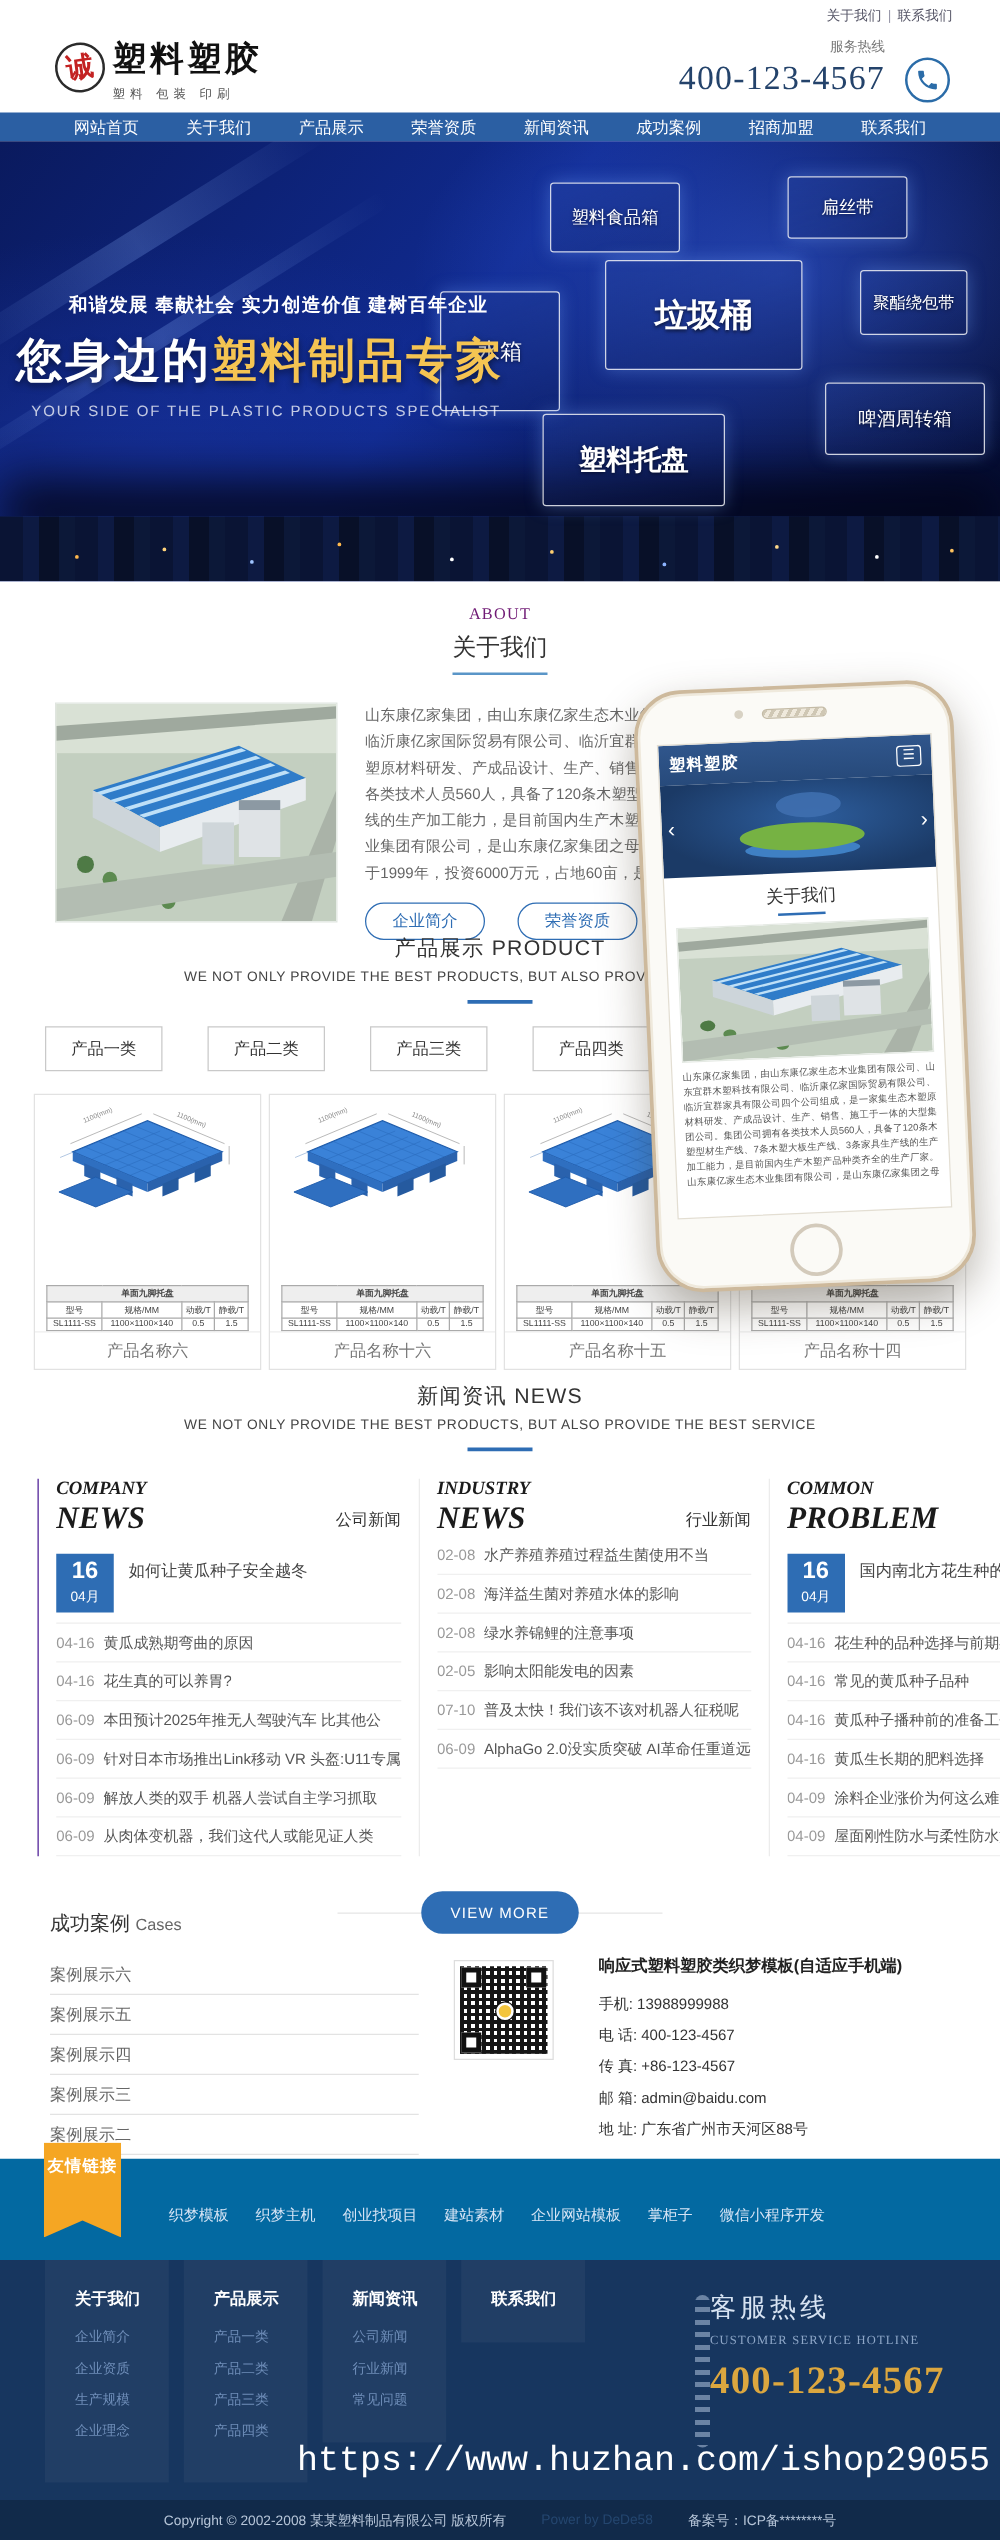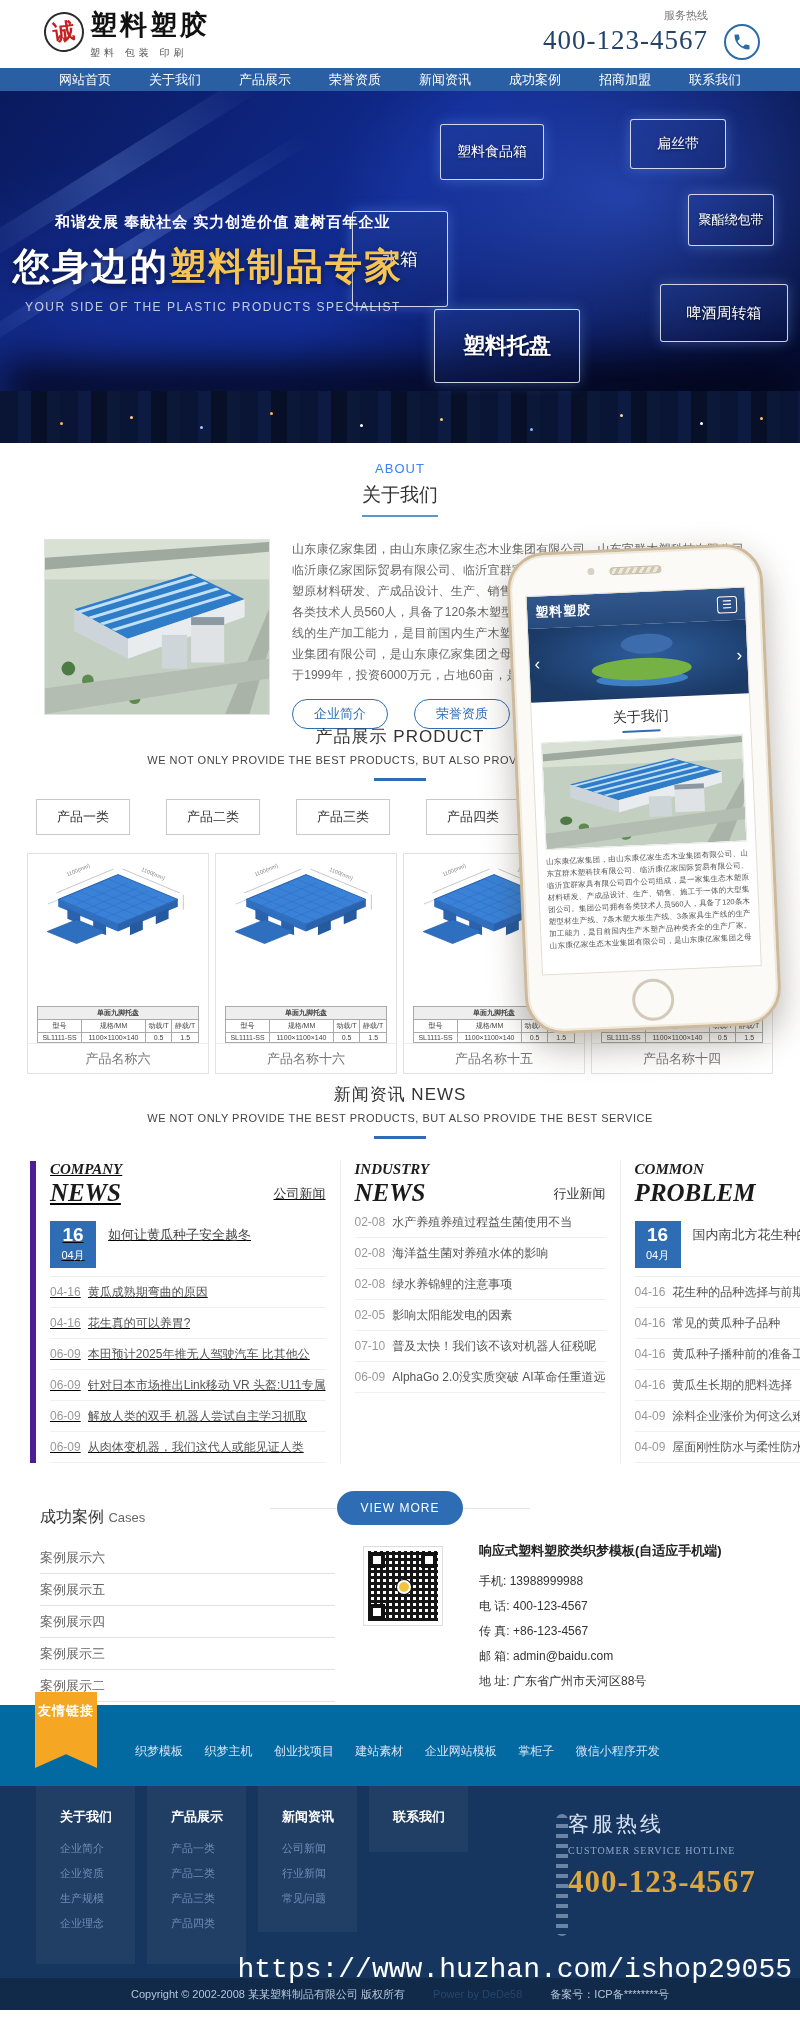--- a/index.html
+++ b/index.html
@@ -50,21 +50,21 @@
   .bb1 { left:440px; top:33px;  width:104px; height:56px; font-size:14px; }
   .bb2 { left:630px; top:28px;  width:96px;  height:50px; font-size:14px; }
   .bb3 { left:484px; top:95px;  width:158px; height:88px; font-size:26px; font-weight:bold; }
   .bb4 { left:688px; top:103px; width:86px;  height:52px; font-size:13px; }
   .bb5 { left:352px; top:120px; width:96px;  height:96px; font-size:18px; }
   .bb6 { left:660px; top:193px; width:128px; height:58px; font-size:15px; }
   .bb7 { left:434px; top:218px; width:146px; height:74px; font-size:22px; font-weight:bold; }
 
   
   .sec-head { text-align:center; }
-  .sec-en { font-size:13px; color:#3b82f6; letter-spacing:1px; }
+  .sec-en { font-size:13px; color:#701a75; letter-spacing:1px;font-family:Liberation Serif, serif; }
   .sec-cn { display:inline-block; font-size:19px; color:#333; margin-top:6px; padding-bottom:7px; border-bottom:2px solid #5a96c8; }
   .sec-title { text-align:center; font-size:17px; color:#333; letter-spacing:1px; }
   .sec-sub { text-align:center; font-size:11px; color:#444; margin-top:6px; letter-spacing:.5px; }
   .sec-line { width:52px; height:3px; background:#2e6db4; margin:12px auto 0; }
 
   
   .about { height:270px; padding-top:18px; }
   .about-row { display:flex; margin:22px 44px 0; }
   .about-img { width:226px; height:176px; border:1px solid #dfe5df; overflow:hidden; flex:none; }
   .about-img svg { width:100%; height:100%; display:block; }
@@ -83,21 +83,21 @@
   .card-img svg { width:162px; height:92px; display:block; margin:0 auto; }
   .spec { width:90%; margin:2px auto 0; border-collapse:collapse; font-size:7px; color:#444; }
   .spec th, .spec td { border:1px solid #aaa; text-align:center; padding:1px 0; font-weight:normal; }
   .spec .tt { background:#eee; font-weight:bold; }
   .card-name { height:30px; border-top:1px solid #eee; display:flex; align-items:center; justify-content:center; font-size:13px; color:#777; }
 
   
   .news { height:420px; padding-top:20px; }
   .ncols { display:flex; margin:22px 30px 0; }
   .ncol { flex:1; padding:0 14px; border-right:1px solid #ececec; }
-  .ncol:first-child { border-left:6px solid #4c1d95;text-decoration:underline; }
+  .ncol:first-child { border-left:1px solid #4c1d95; }
   .nhead { display:flex; justify-content:space-between; align-items:flex-end; }
   .nh-en { font-family:"Liberation Serif", serif; font-style:italic; font-weight:bold; color:#1b1b1b; }
   .nh-en .l1 { font-size:15px; display:block; }
   .nh-en .l2 { font-size:25px; display:block; margin-top:1px; }
   .nh-cn { font-size:13px; color:#333; padding-bottom:4px; }
   .feat { display:flex; margin-top:14px; border-bottom:1px solid #eee; padding-bottom:8px; }
   .fdate { width:46px; background:#2e6db4; color:#fff; text-align:center; flex:none; padding:3px 0 5px; cursor:pointer; }
   .fday { font-size:19px; font-weight:bold; display:block; }
   .fmon { font-size:11px; display:block; margin-top:2px; }
   .ftitle { font-size:13px; color:#444; padding:5px 0 0 12px; cursor:pointer; }
@@ -170,20 +170,23 @@
   .m-title-line { width:38px; height:2px; background:#2e6db4; margin:4px auto 6px; }
   .m-img { margin:0 8px; height:108px; border:1px solid #e5eae4; overflow:hidden; }
   .m-img svg { width:100%; height:100%; display:block; }
   .m-text { margin:6px 8px 0; font-size:7.5px; line-height:12px; color:#555; text-align:justify; height:96px; overflow:hidden; }
 </style>
 </head>
 <body>
 
 <div class="page">
 
+  <div class="topbar">
+    <a>关于我们</a><span class="sep">|</span><a>联系我们</a>
+  </div>
 
   <div class="header">
     <div class="logo">
       <div class="seal">
           <span>诚</span>
         </div>
       <div class="logo-txt">
         <div class="logo-title">塑料塑胶</div>
         <div class="logo-sub">塑料 包装 印刷</div>
       </div>
@@ -215,20 +218,21 @@
     <div class="beam b2"></div>
     <div class="skyline"></div>
     <div class="lights"></div>
     <div class="banner-text">
       <div class="tagline">和谐发展 奉献社会 实力创造价值 建树百年企业</div>
       <div class="btitle"><span>您身边的</span><span class="gold">塑料制品专家</span></div>
       <div class="bsub">YOUR SIDE OF THE PLASTIC PRODUCTS SPECIALIST</div>
     </div>
     <div class="bbox bb1">塑料食品箱</div>
     <div class="bbox bb2">扁丝带</div>
+    <div class="bbox bb3">垃圾桶</div>
     <div class="bbox bb4">聚酯绕包带</div>
     <div class="bbox bb5">水箱</div>
     <div class="bbox bb6">啤酒周转箱</div>
     <div class="bbox bb7">塑料托盘</div>
   </div>
 
   <div class="about">
     <div class="sec-head">
       <div class="sec-en">ABOUT</div>
       <div><span class="sec-cn">关于我们</span></div>

